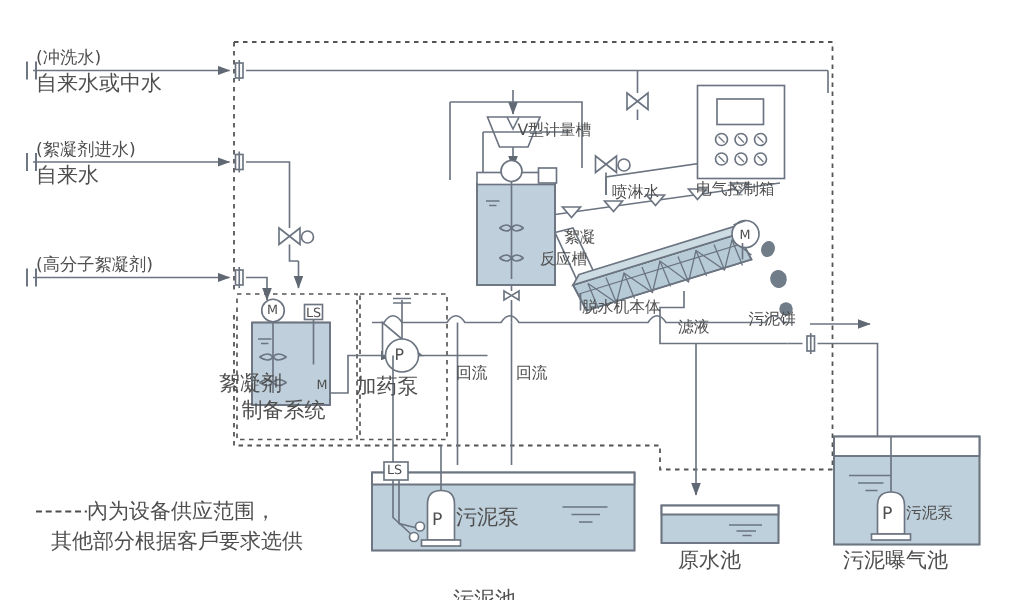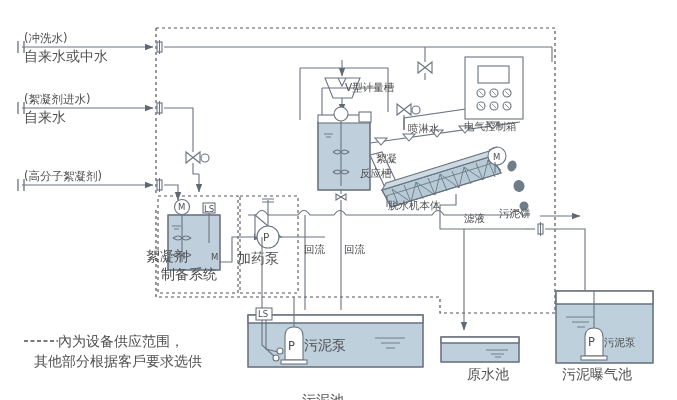--- a/index.html
+++ b/index.html
@@ -293,33 +293,33 @@
   <div class="lbl f11" style="left:360px;top:167px;text-align:right;">反应槽</div>
 
   <div class="lbl f11" style="left:408px;top:122px;">喷淋水</div>
 
   <div class="lbl f11" style="left:464px;top:120px;">电气控制箱</div>
 
   <div class="lbl f9" style="left:493px;top:152px;">M</div>
 
   <div class="lbl f11" style="left:388px;top:199px;">脱水机本体</div>
 
-  <div class="lbl f11" style="left:464px;top:212px;">滤液</div>
+  <div class="lbl f11" style="left:452px;top:212px;">滤液</div>
 
   <div class="lbl f11" style="left:499px;top:207px;">污泥饼</div>
 
   <div class="lbl f11" style="left:304px;top:243px;">回流</div>
   <div class="lbl f11" style="left:344px;top:243px;">回流</div>
 
   <div class="lbl f9" style="left:258px;top:309px;">LS</div>
   <div class="lbl f12" style="left:288px;top:339px;">P</div>
   <div class="lbl f13" style="left:304px;top:337px;">污泥泵</div>
   <div class="lbl f13" style="left:302px;top:392px;">污泥池</div>
 
-  <div class="lbl f13" style="left:452px;top:366px;margin-left:15px;">原水池</div>
+  <div class="lbl f13" style="left:452px;top:366px;">原水池</div>
 
   <div class="lbl f12" style="left:588px;top:335px;">P</div>
   <div class="lbl f11" style="left:604px;top:336px;">污泥泵</div>
   <div class="lbl f13" style="left:562px;top:366px;">污泥曝气池</div>
 
   <div class="lbl f13" style="left:34px;top:353px;">其他部分根据客戶要求选供</div>
   <div class="lbl f13" style="left:58px;top:333px;">內为设备供应范围，</div>
 
 </div>
 

